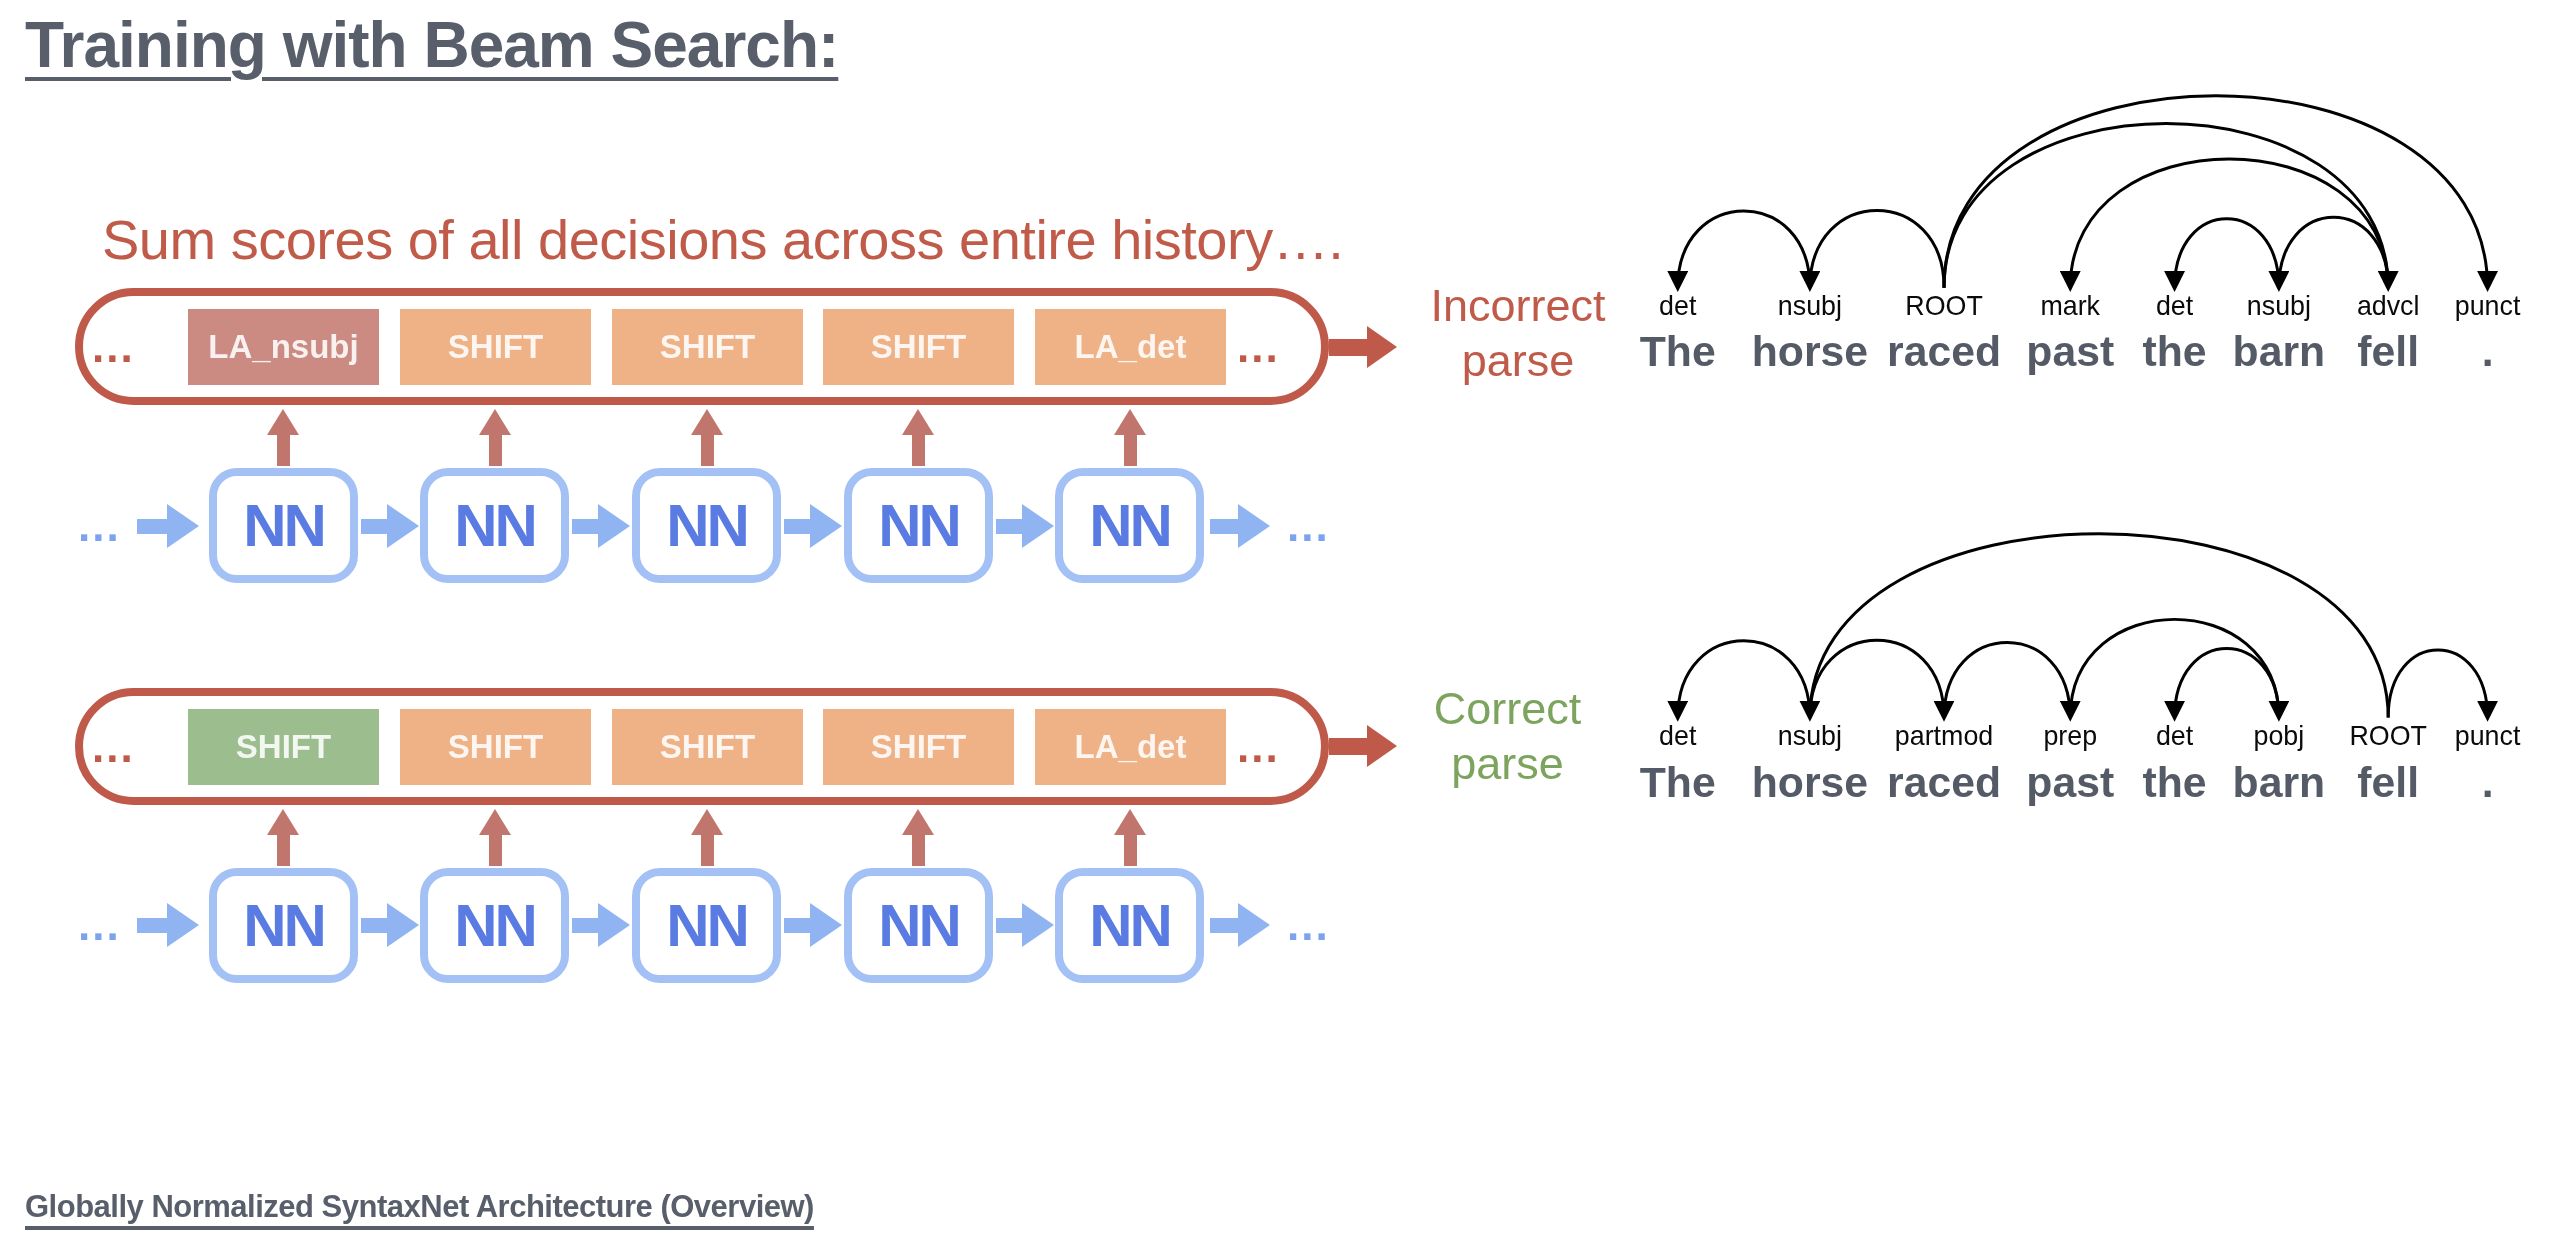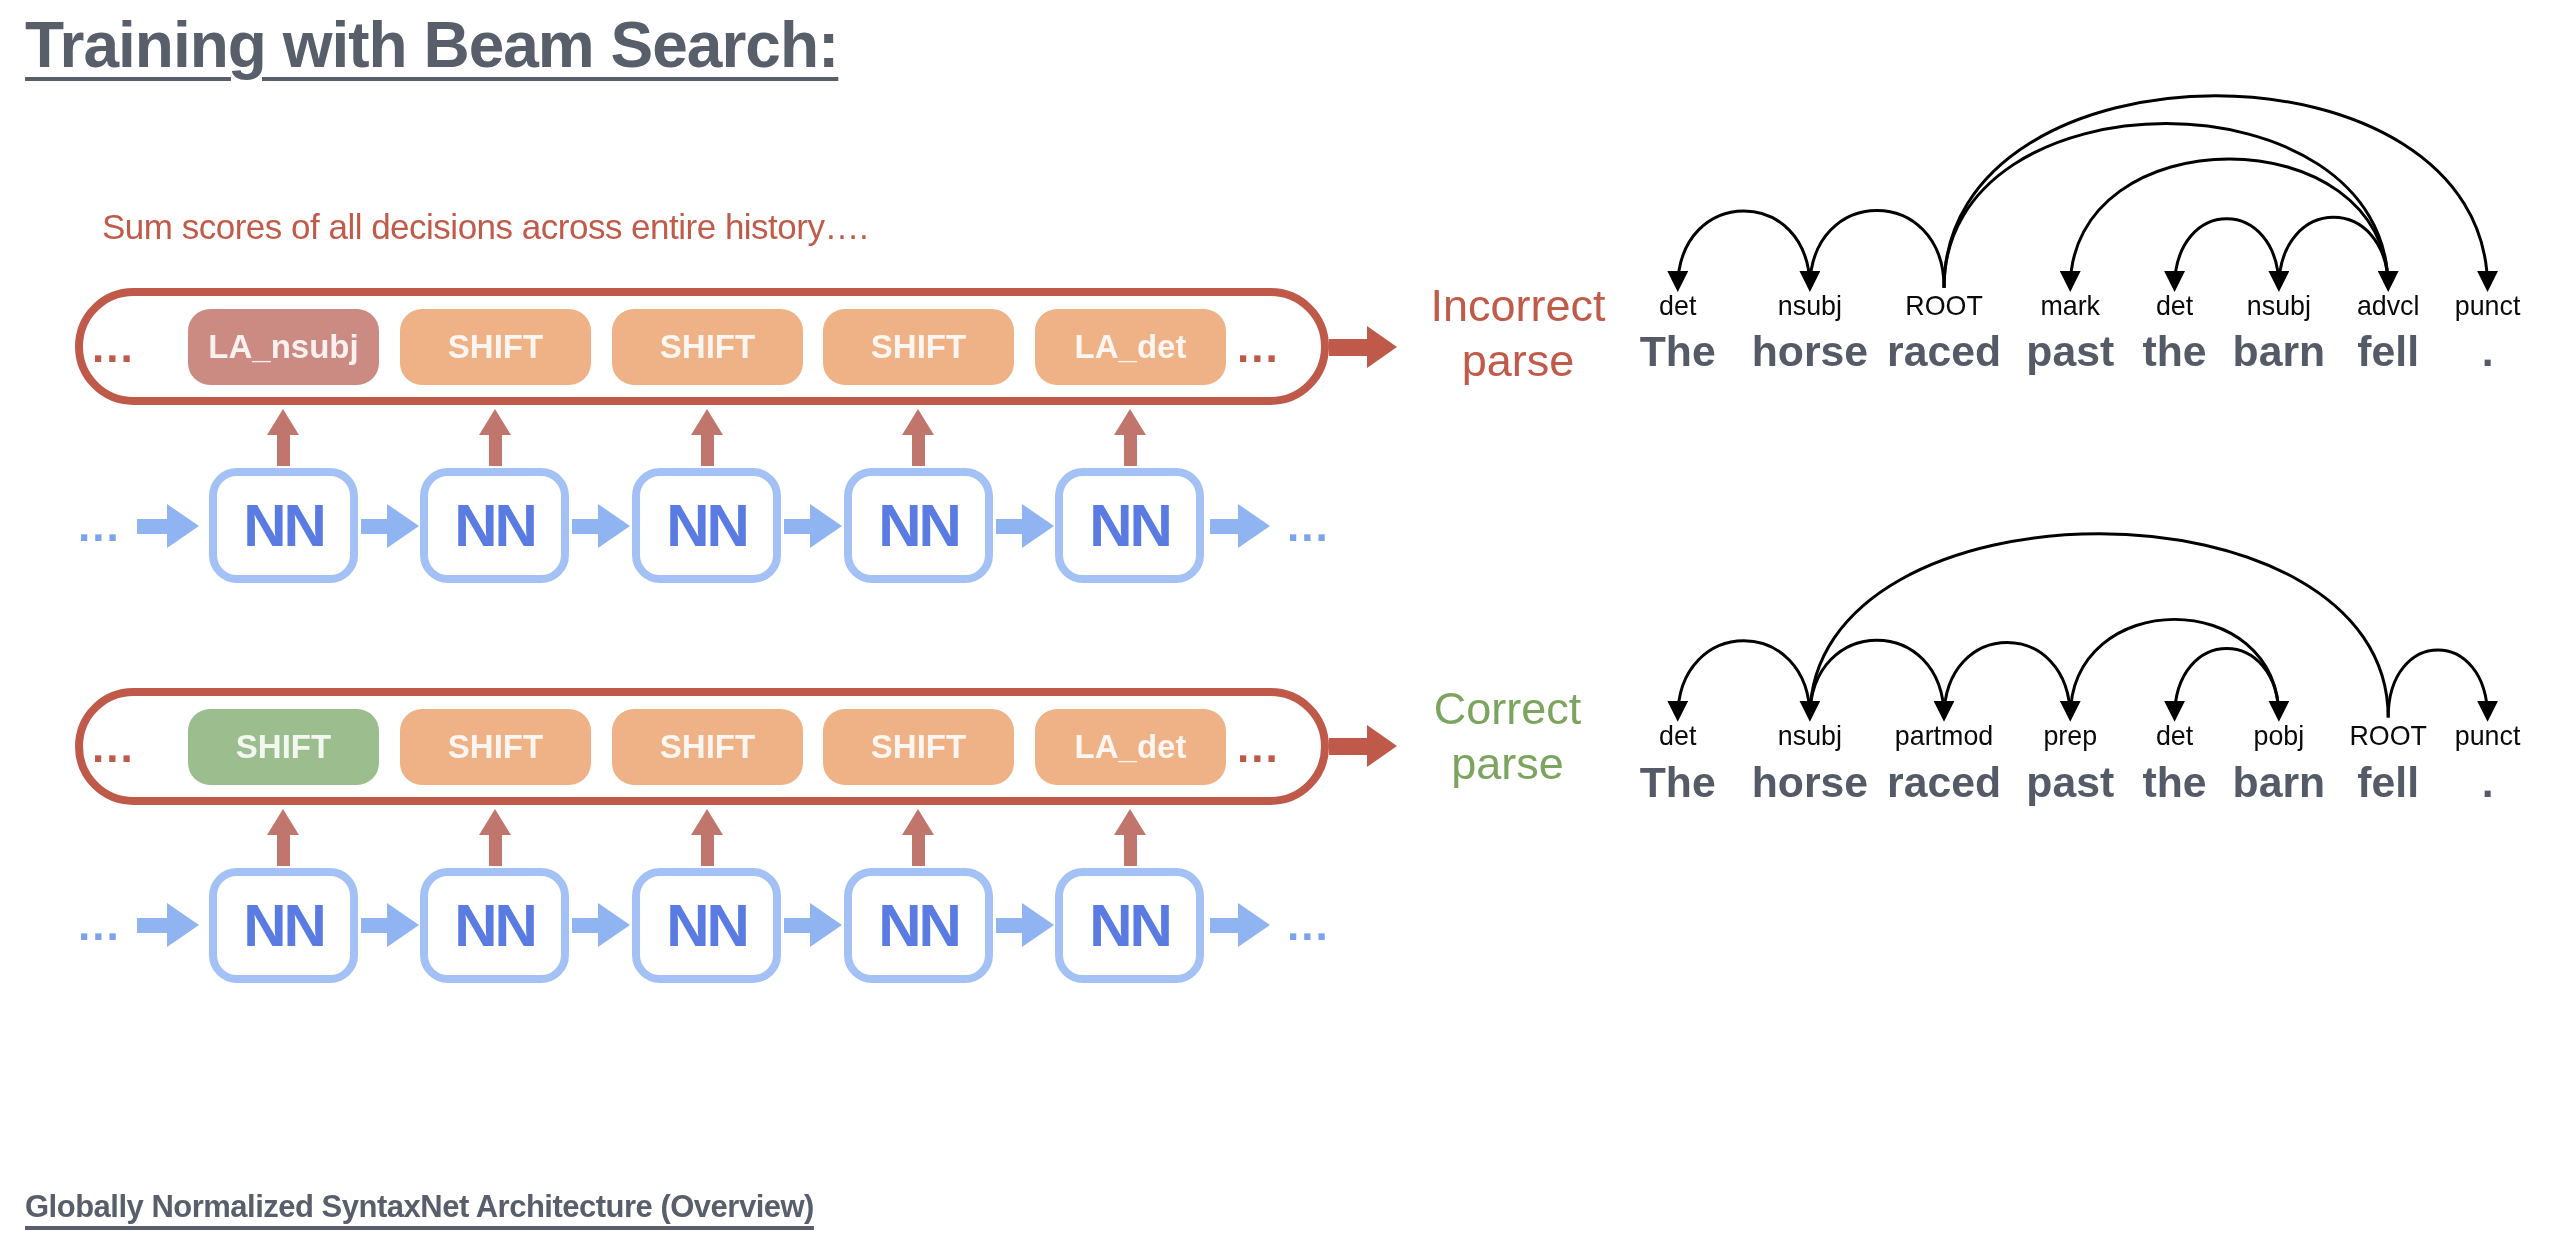--- a/index.html
+++ b/index.html
@@ -5,24 +5,24 @@
   :root{
     --red:#bf5a4a; --redtext:#c05b4a; --salmon:#cb8a82; --orange:#eeb286;
     --green:#9cbd8d; --greentext:#7ca45f; --blueborder:#a4c1f5; --bluetext:#5a7ce2;
     --bluearrow:#90b4f2; --blueell:#7da2ee; --uparrow:#c0766d; --dark:#585f6b;
   }
   html,body{margin:0;padding:0;background:#fff;}
   .slide{position:relative;width:2576px;height:1254px;background:#fff;overflow:hidden;
          font-family:"Liberation Sans","DejaVu Sans",sans-serif;}
   .title{position:absolute;left:25px;top:8px;font-size:64px;font-weight:700;letter-spacing:-1px;
          color:var(--dark);text-decoration:underline;text-decoration-thickness:4px;text-underline-offset:10px;}
-  .subtitle{position:absolute;left:102px;top:207px;font-size:35px;color:var(--redtext);letter-spacing:-0.5px;}
+  .subtitle{position:absolute;left:102px;top:207px;font-size:56px;color:var(--redtext);letter-spacing:-0.5px;}
   .pill{position:absolute;left:75px;width:1254px;height:117px;border:8px solid var(--red);
         border-radius:60px;background:#fff;box-sizing:border-box;}
-  .dbox{position:absolute;top:13px;width:191px;height:76px;border-radius:22px;display:flex;
+  .dbox{position:absolute;top:13px;width:191px;height:76px;border-radius:0;display:flex;
         align-items:center;justify-content:center;font-size:33px;font-weight:700;
         color:rgba(255,255,255,0.88);}
   .dbox.plain{background:var(--orange);}
   .dbox.bad{background:var(--salmon);}
   .dbox.good{background:var(--green);}
   .ell{position:absolute;font-size:44px;font-weight:700;line-height:1;display:flex;align-items:center;
        height:76px;letter-spacing:2px;}
   .ell.red{color:var(--red);top:13px;}
   .ell.blue{color:var(--blueell);height:50px;}
   .result{position:absolute;font-size:45px;text-align:center;line-height:1.22;}

